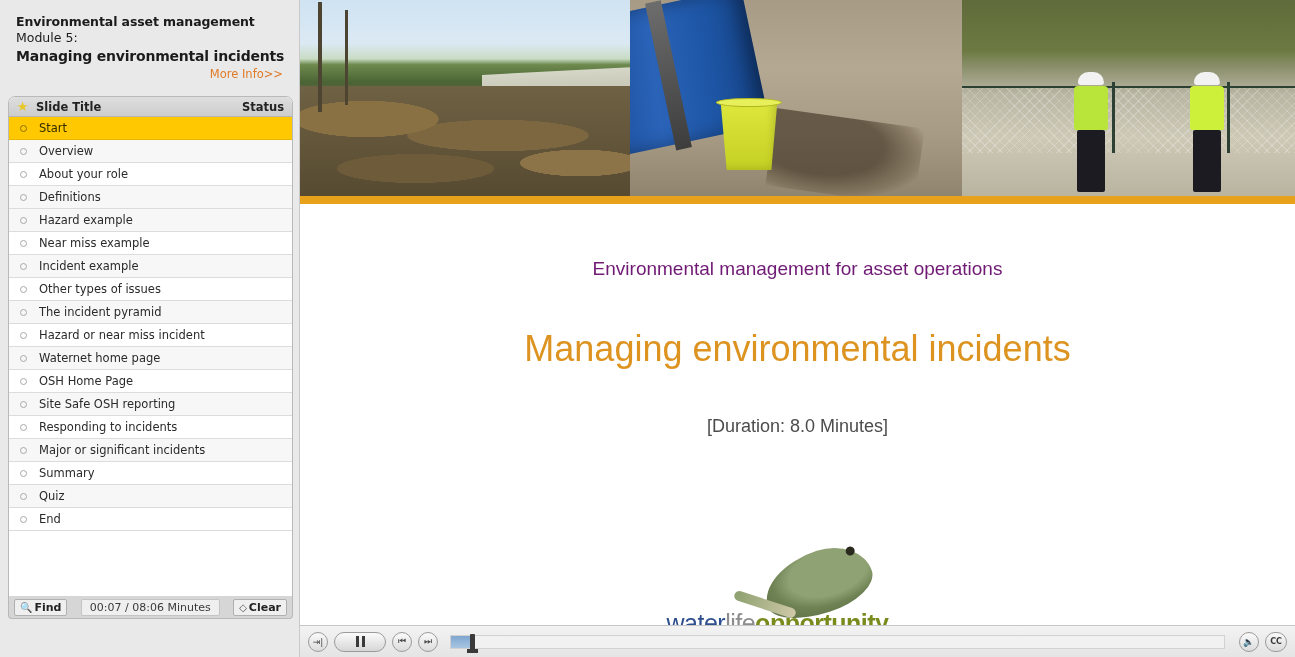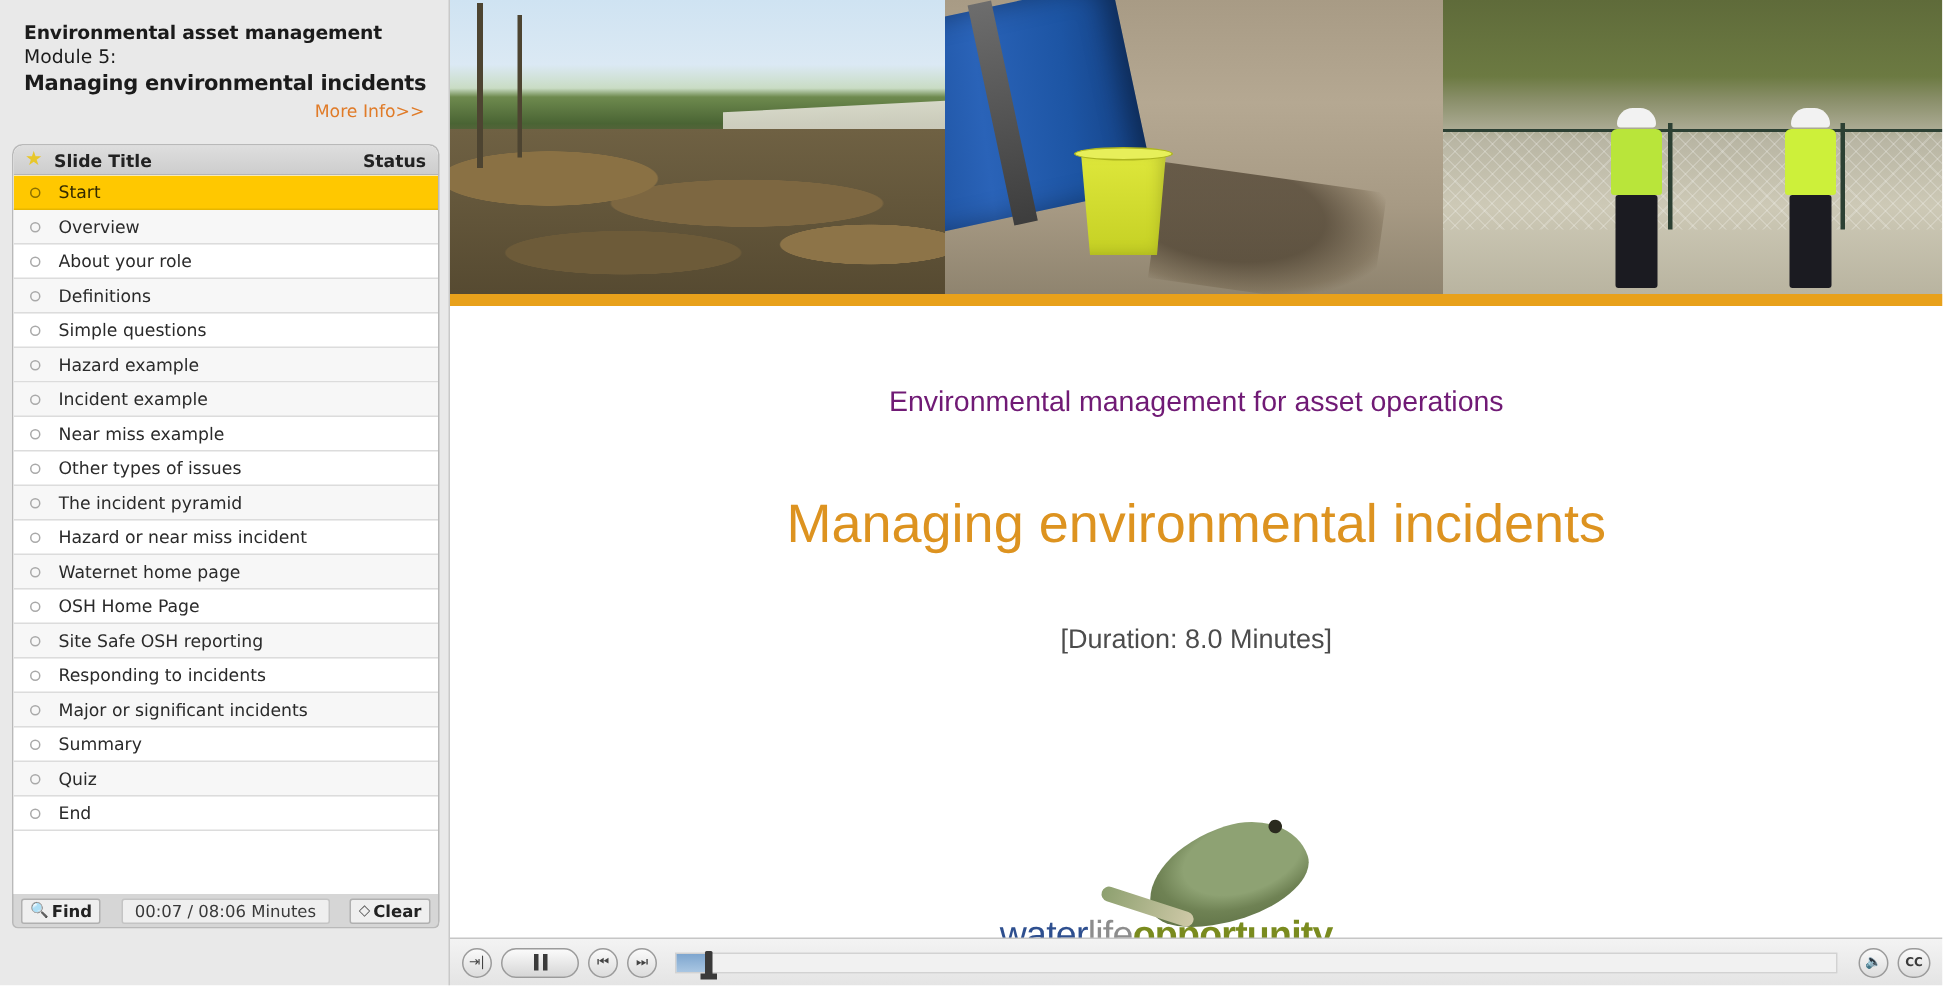--- a/index.html
+++ b/index.html
@@ -311,35 +311,31 @@
             <span class="slide-label">Overview</span>
           </div>
           <div class="slide-row">
             <span class="bullet"></span>
             <span class="slide-label">About your role</span>
           </div>
           <div class="slide-row alt">
             <span class="bullet"></span>
             <span class="slide-label">Definitions</span>
           </div>
-          <div class="slide-row">
-            <span class="bullet"></span>
-            <span class="slide-label">Simple questions</span>
-          </div>
           <div class="slide-row alt">
             <span class="bullet"></span>
             <span class="slide-label">Hazard example</span>
           </div>
+          <div class="slide-row">
+            <span class="bullet"></span>
+            <span class="slide-label">Near miss example</span>
+          </div>
           <div class="slide-row alt">
             <span class="bullet"></span>
             <span class="slide-label">Incident example</span>
-          </div>
-          <div class="slide-row">
-            <span class="bullet"></span>
-            <span class="slide-label">Near miss example</span>
           </div>
           <div class="slide-row">
             <span class="bullet"></span>
             <span class="slide-label">Other types of issues</span>
           </div>
           <div class="slide-row alt">
             <span class="bullet"></span>
             <span class="slide-label">The incident pyramid</span>
           </div>
           <div class="slide-row">

